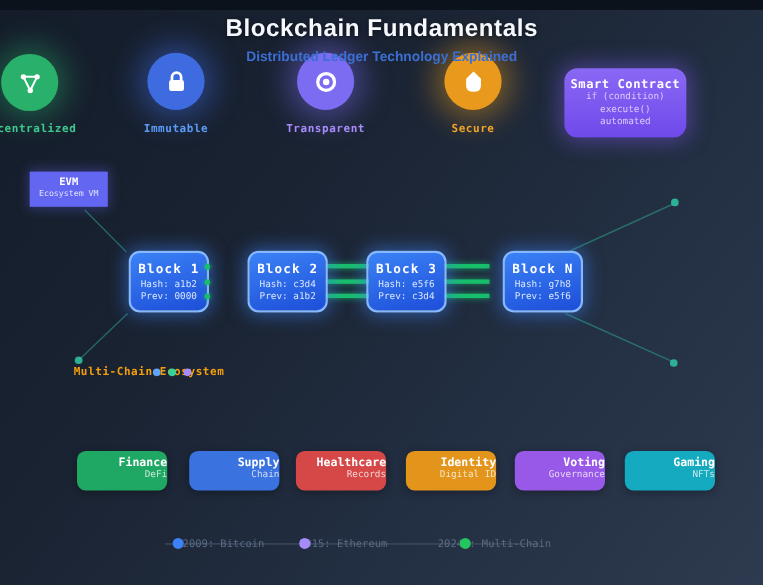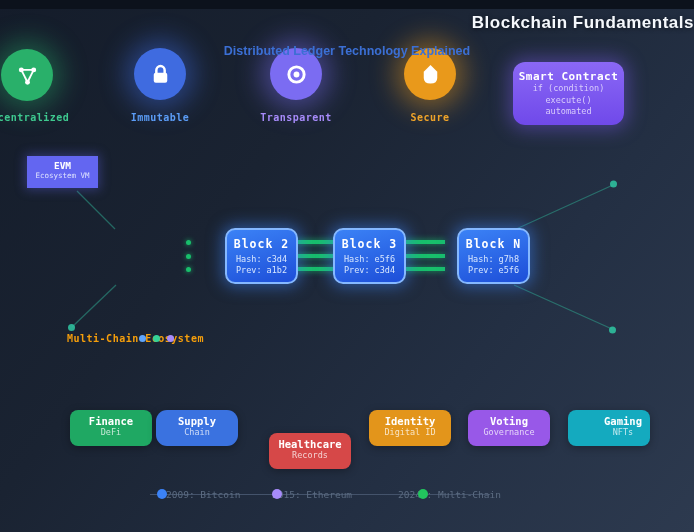--- a/index.html
+++ b/index.html
@@ -5,23 +5,23 @@
   * { margin:0; padding:0; box-sizing:border-box; }
   html,body { background:#05080d; }
   .stage {
     position:relative; width:694px; height:532px; overflow:hidden;
     background:linear-gradient(128deg,#141c2a 0%,#1a2332 35%,#232f43 68%,#2d3a4f 100%);
     font-family:"DejaVu Sans Mono","Liberation Mono",monospace;
   }
   .top-strip { position:absolute; top:0; left:0; width:100%; height:9px; background:#0c121c; z-index:4; }
 
   .title {
-    position:absolute; top:13px; left:0; width:100%; text-align:right; z-index:5;
+    position:absolute; top:13px; left:0; width:100%; text-align:center; z-index:5;
     font-family:"Liberation Sans","DejaVu Sans",sans-serif;
-    font-size:17px; font-weight:bold; color:#f5f8fc; letter-spacing:.5px;
+    font-size:22px; font-weight:bold; color:#f5f8fc; letter-spacing:.5px;
     text-shadow:0 1px 4px rgba(0,0,0,.5);
   }
   .subtitle {
     position:absolute; top:44px; left:0; width:100%; text-align:center; z-index:5;
     font-family:"Liberation Sans","DejaVu Sans",sans-serif;
     font-size:12.5px; color:#3b6fd4;font-weight:bold;
   }
 
   .f-circle { position:absolute; top:48px; width:52px; height:52px; border-radius:50%;
     display:flex; align-items:center; justify-content:center; z-index:2; }
@@ -69,22 +69,22 @@
   .mce-dot { position:absolute; width:7px; height:7px; border-radius:50%; z-index:3; }
   #mced0 { left:139px; top:335px; } #mced1 { left:153px; top:335px; } #mced2 { left:167px; top:335px; }
 
   .oracle-card { position:absolute; left:550px; top:345px; width:109px; height:48px; z-index:2;
     border-radius:10px; background:#16213b; border:2px solid #3b82f6;
     box-shadow:0 0 10px 2px rgba(59,130,246,.30); text-align:center; }
   .oracle-title { margin-top:5px; font-size:10.5px; font-weight:bold; color:#5b9cf6; }
   .oracle-line { font-size:8px; line-height:10.5px; color:#8fb8ef; }
 
   .uc { position:absolute; top:410px; width:82px; height:36px; z-index:2;
-    border-radius:8px; text-align:center; box-shadow:0 2px 8px rgba(0,0,0,.3); }
-  #uc0 { left:70px; } #uc1 { left:156px;border-radius:11px; } #uc2 { left:269px;margin-top:23px; }
+    border-radius:8px; text-align:right; box-shadow:0 2px 8px rgba(0,0,0,.3); }
+  #uc0 { left:70px; } #uc1 { left:172px; } #uc2 { left:269px; }
   #uc3 { left:369px; } #uc4 { left:468px; } #uc5 { left:568px; }
   .uc-title { margin-top:5px; font-size:10.5px; font-weight:bold; color:#fff; }
   .uc-sub { font-size:8.5px; color:rgba(255,255,255,.75); }
 
   .tl-line { position:absolute; left:150px; top:494px; width:340px; height:1px; background:#44536b; z-index:1; }
   .tl-dot { position:absolute; width:10px; height:10px; border-radius:50%; top:489px; z-index:3; }
   #tld0 { left:157px; } #tld1 { left:272px; } #tld2 { left:418px; }
   .tl-label { position:absolute; top:489px; z-index:2; font-size:9.5px; color:#5c6c82; }
   #tll0 { left:166px; } #tll1 { left:272px; } #tll2 { left:398px; }
 </style>
@@ -153,20 +153,25 @@
     <div class="sc-line">if (condition)</div>
     <div class="sc-line">execute()</div>
     <div class="sc-line">automated</div>
   </div>
 
   <div class="evm-card">
     <div class="evm-title">EVM</div>
     <div class="evm-sub">Ecosystem VM</div>
   </div>
 
+  <div class="block" id="b0">
+    <div class="block-title">Block 1</div>
+    <div class="block-hash">Hash: a1b2</div>
+    <div class="block-prev">Prev: 0000</div>
+  </div>
   <div class="block" id="b1">
     <div class="block-title">Block 2</div>
     <div class="block-hash">Hash: c3d4</div>
     <div class="block-prev">Prev: a1b2</div>
   </div>
   <div class="block" id="b2">
     <div class="block-title">Block 3</div>
     <div class="block-hash">Hash: e5f6</div>
     <div class="block-prev">Prev: c3d4</div>
   </div>

